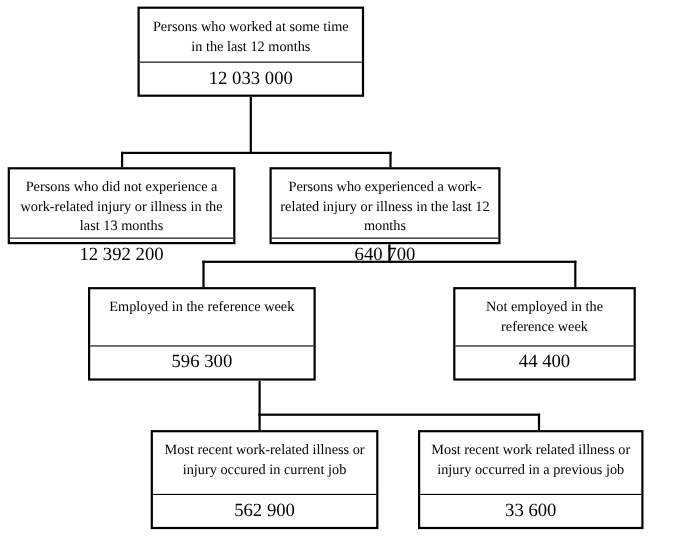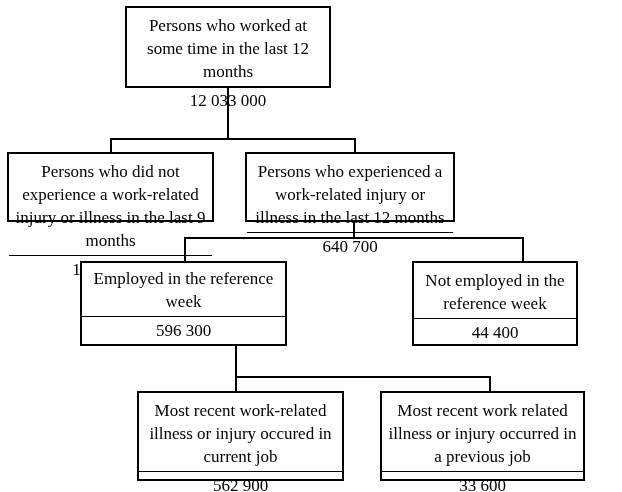--- a/index.html
+++ b/index.html
@@ -24,21 +24,21 @@
     flex-direction: column;
     z-index: 2;
   }
   .node-label {
     flex: 1 1 auto;
     display: flex;
     align-items: flex-start;
     justify-content: center;
     text-align: center;
     padding: 7px 6px 2px 6px;
-    font-size: 17px;
+    font-size: 13px;
     line-height: 1.35;
     color: #000000;
   }
   .node-value {
     flex: 0 0 auto;
     border-top: 1px solid #000000;
     text-align: center;
     font-size: 17px;
     line-height: 1.3;
     padding: 3px 4px 4px 4px;
@@ -66,21 +66,21 @@
     <div class="node-label">Persons who worked at some time in the last 12 months</div>
     <div class="node-value">12 033 000</div>
   </div>
 
   <div class="vline" style="left:227px; top:88px; height:52px;"></div>
   <div class="hline" style="left:110px; top:138px; width:246px;"></div>
   <div class="vline" style="left:110px; top:138px; height:16px;"></div>
   <div class="vline" style="left:354px; top:138px; height:16px;"></div>
 
   <div class="node" style="left:7px; top:152px; width:207px; height:70px;">
-    <div class="node-label">Persons who did not experience a work-related injury or illness in the last 9 months</div>
+    <div class="node-label">Persons who did not experience a work-related injury or illness in the last 13 months</div>
     <div class="node-value">12 392 200</div>
   </div>
 
   <div class="node" style="left:245px; top:152px; width:210px; height:70px;">
     <div class="node-label">Persons who experienced a work-related injury or illness in the last 12 months</div>
     <div class="node-value">640 700</div>
   </div>
 
   <div class="vline" style="left:353px; top:222px; height:17px;"></div>
   <div class="hline" style="left:184px; top:237px; width:340px;"></div>

